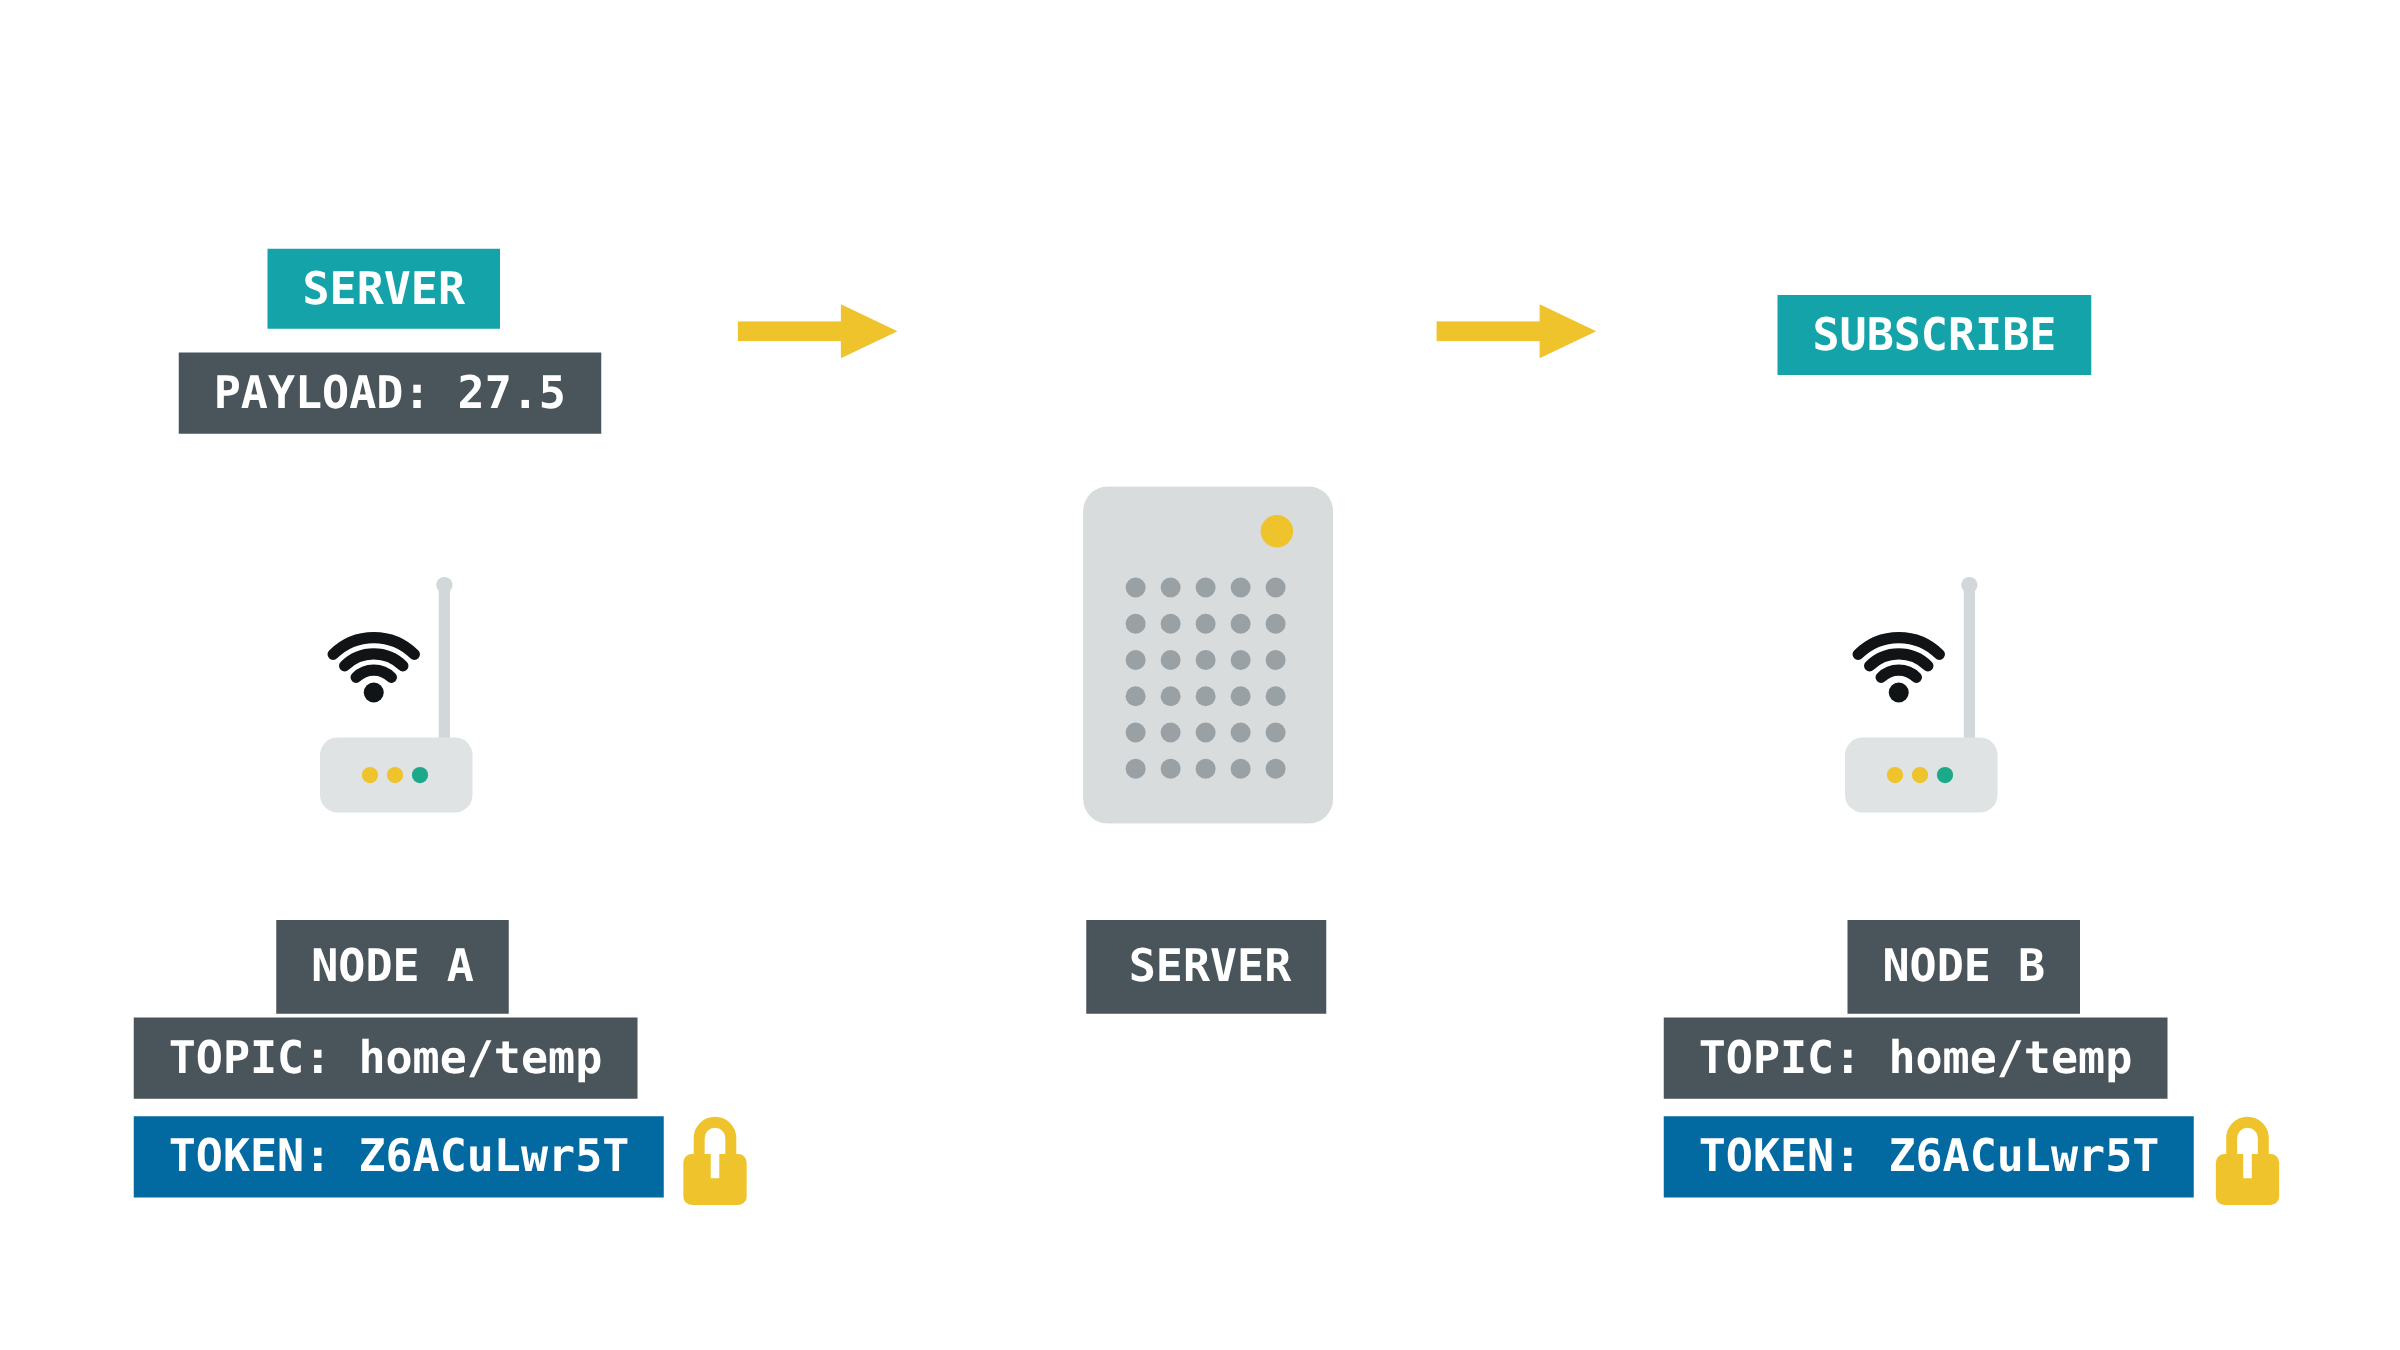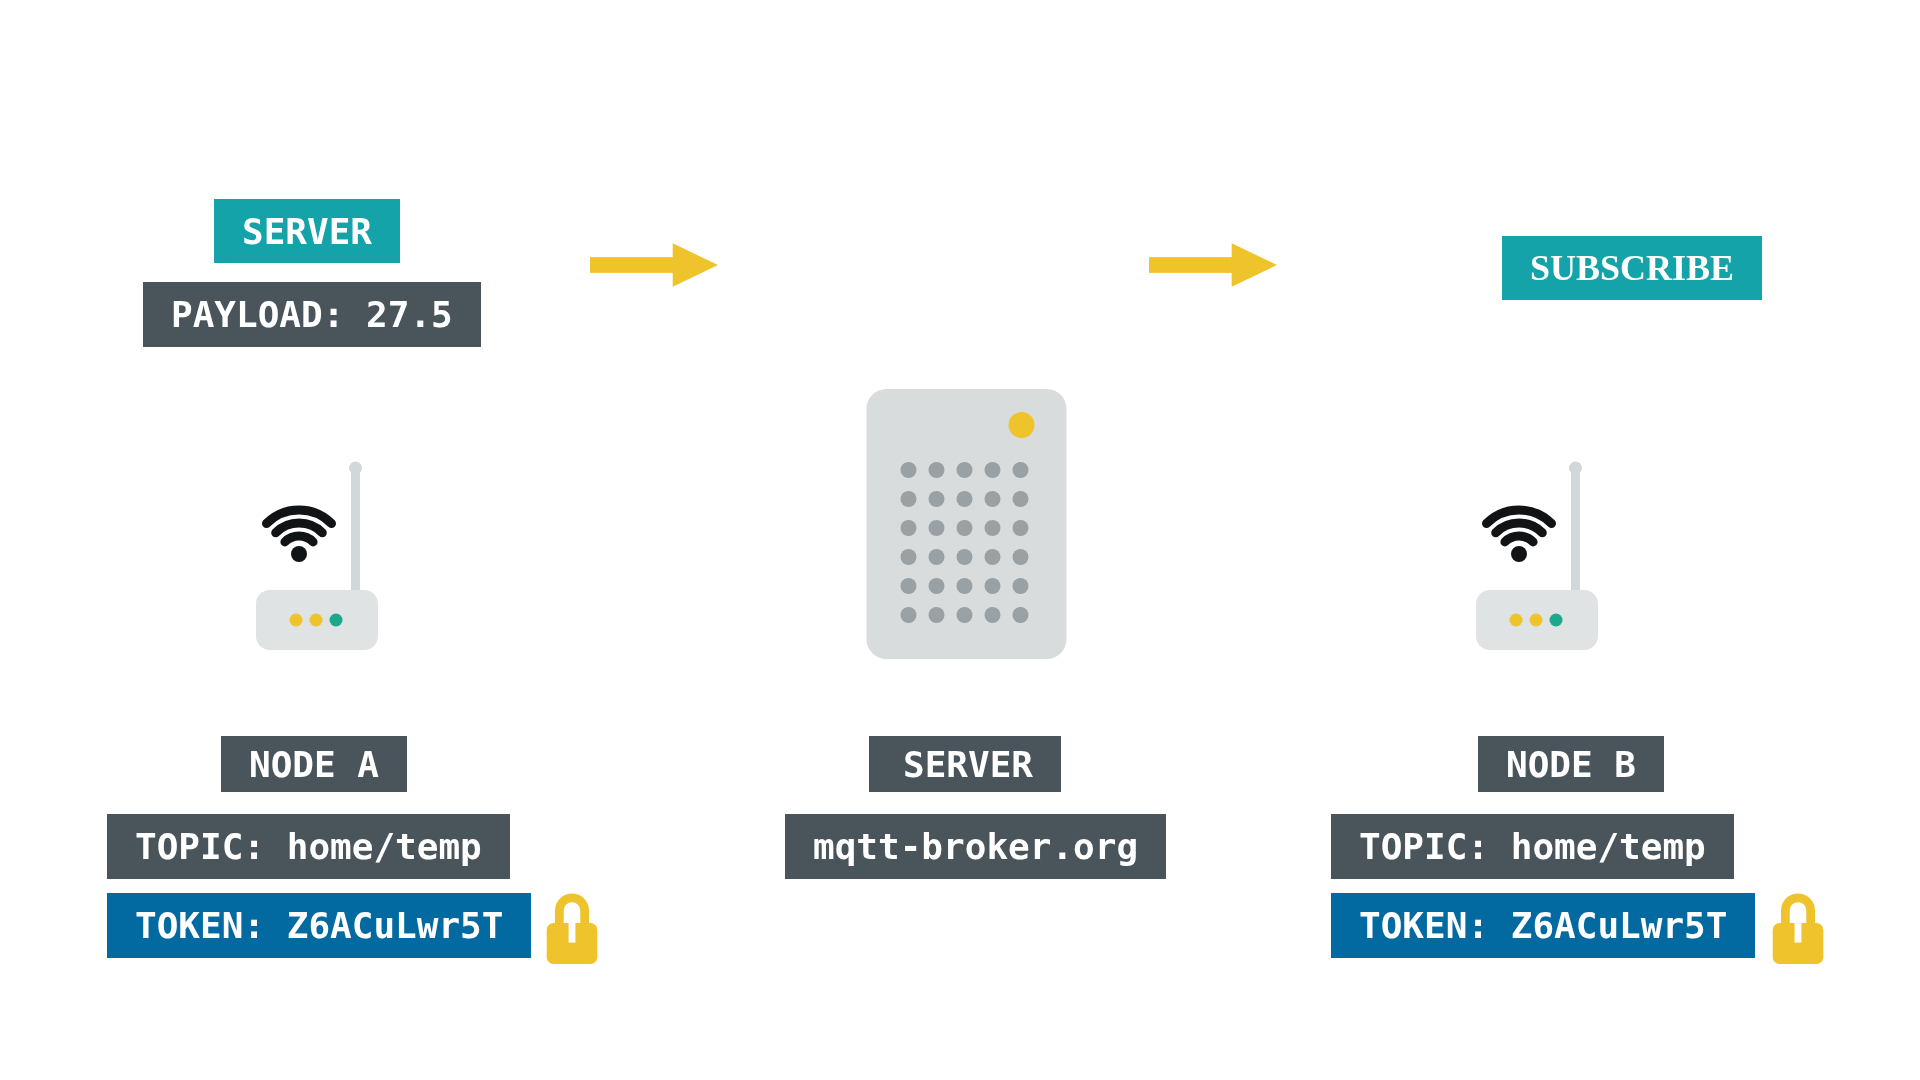--- a/index.html
+++ b/index.html
@@ -17,21 +17,21 @@
     align-items: center;
     white-space: nowrap;
     color: #ffffff;
     font-family: "DejaVu Sans Mono", "Liberation Mono", monospace;
     font-weight: 700;
     font-size: 36px;
     padding: 0 28px;
     box-sizing: border-box;
   }
   .h64 { height: 64px; }
-  .h62 { height: 56px; }
+  .h62 { height: 75px; }
   .h65 { height: 65px; }
   .teal  { background: #14A3A8; }
   .green { background: #0369a1; }
   .slate { background: #4A545B; }
   .icon-abs { position: absolute; display: block; }
 </style>
 </head>
 <body>
 
 <svg width="0" height="0" style="position:absolute" aria-hidden="true">
@@ -126,23 +126,22 @@
   <svg class="icon-abs" style="left:1149px; top:237px;" width="128" height="56">
     <use href="#sym-arrow"></use>
   </svg>
 
   <svg class="icon-abs" style="left:866px; top:389px;" width="201" height="270">
     <use href="#sym-server"></use>
   </svg>
 
   <div class="badge slate h62" style="left:869px; top:736px;padding-left:34px;">SERVER</div>
 
-  <div class="badge slate h65" style="left:785px; top:814px;">mqtt-broker.org</div>
 
-  <div class="badge teal h64" style="left:1502px; top:236px;font-family:Liberation Serif, serif;">SUBSCRIBE</div>
+  <div class="badge teal h64" style="left:1422px; top:236px;">SUBSCRIBE</div>
 
   <svg class="icon-abs" style="left:1474px; top:460px;" width="150" height="200">
     <use href="#sym-router"></use>
   </svg>
 
   <div class="badge slate h62" style="left:1446px; top:736px;margin-left:32px;">NODE B</div>
 
   <div class="badge slate h65" style="left:1331px; top:814px;">TOPIC: home/temp</div>
 
   <div class="badge green h65" style="left:1331px; top:893px;">TOKEN: Z6ACuLwr5T</div>

